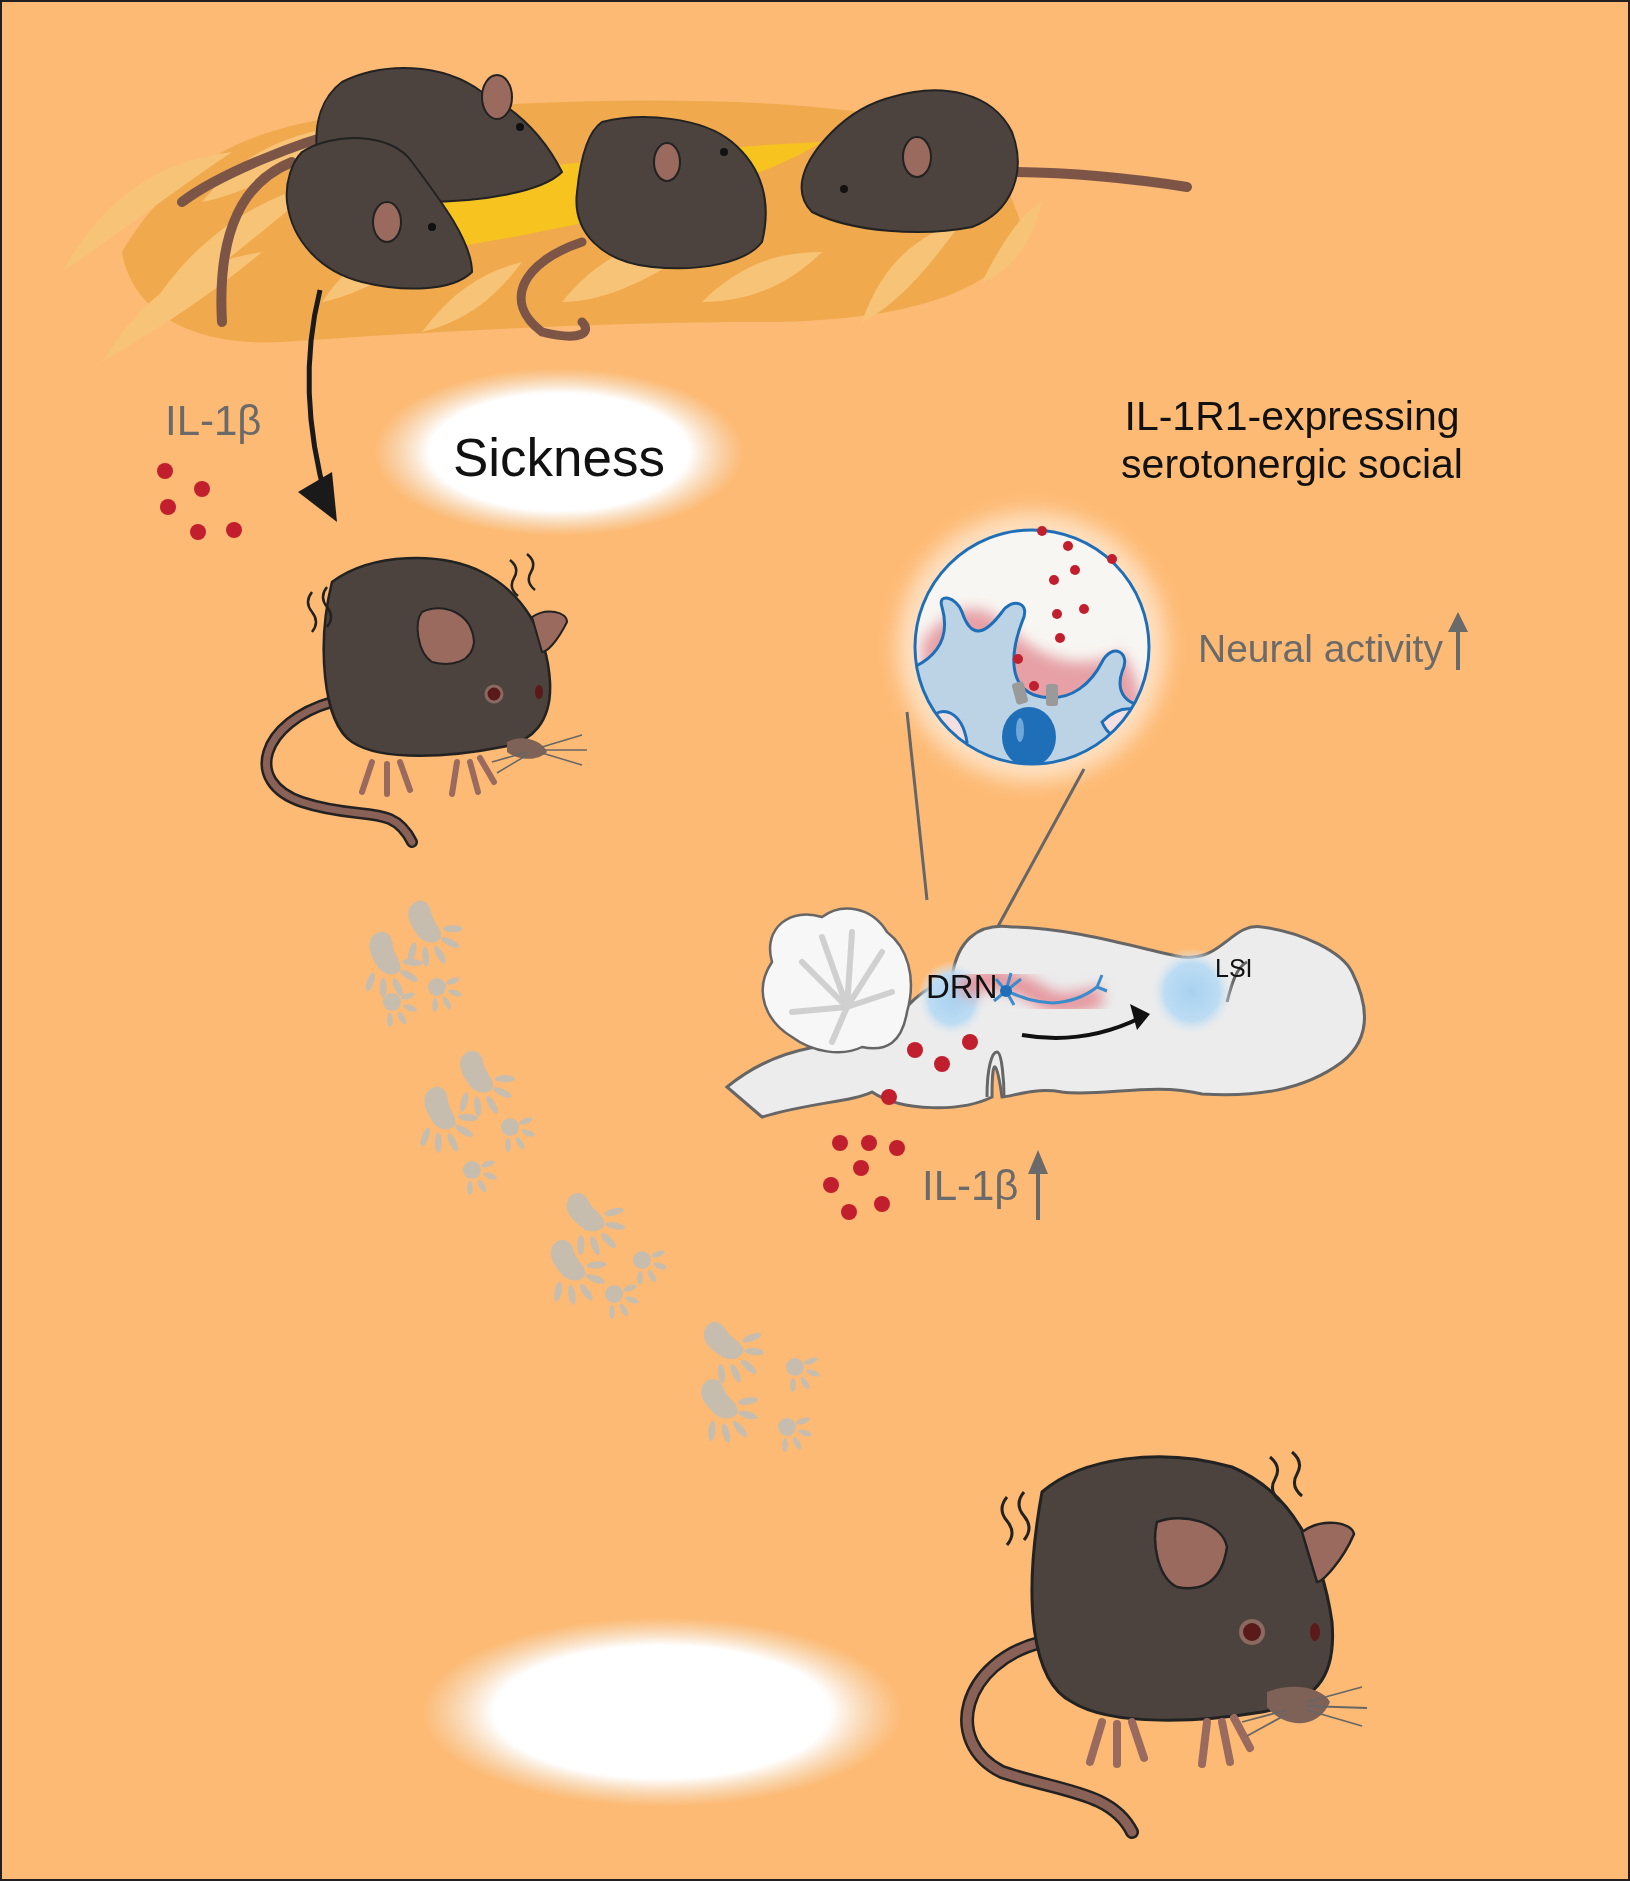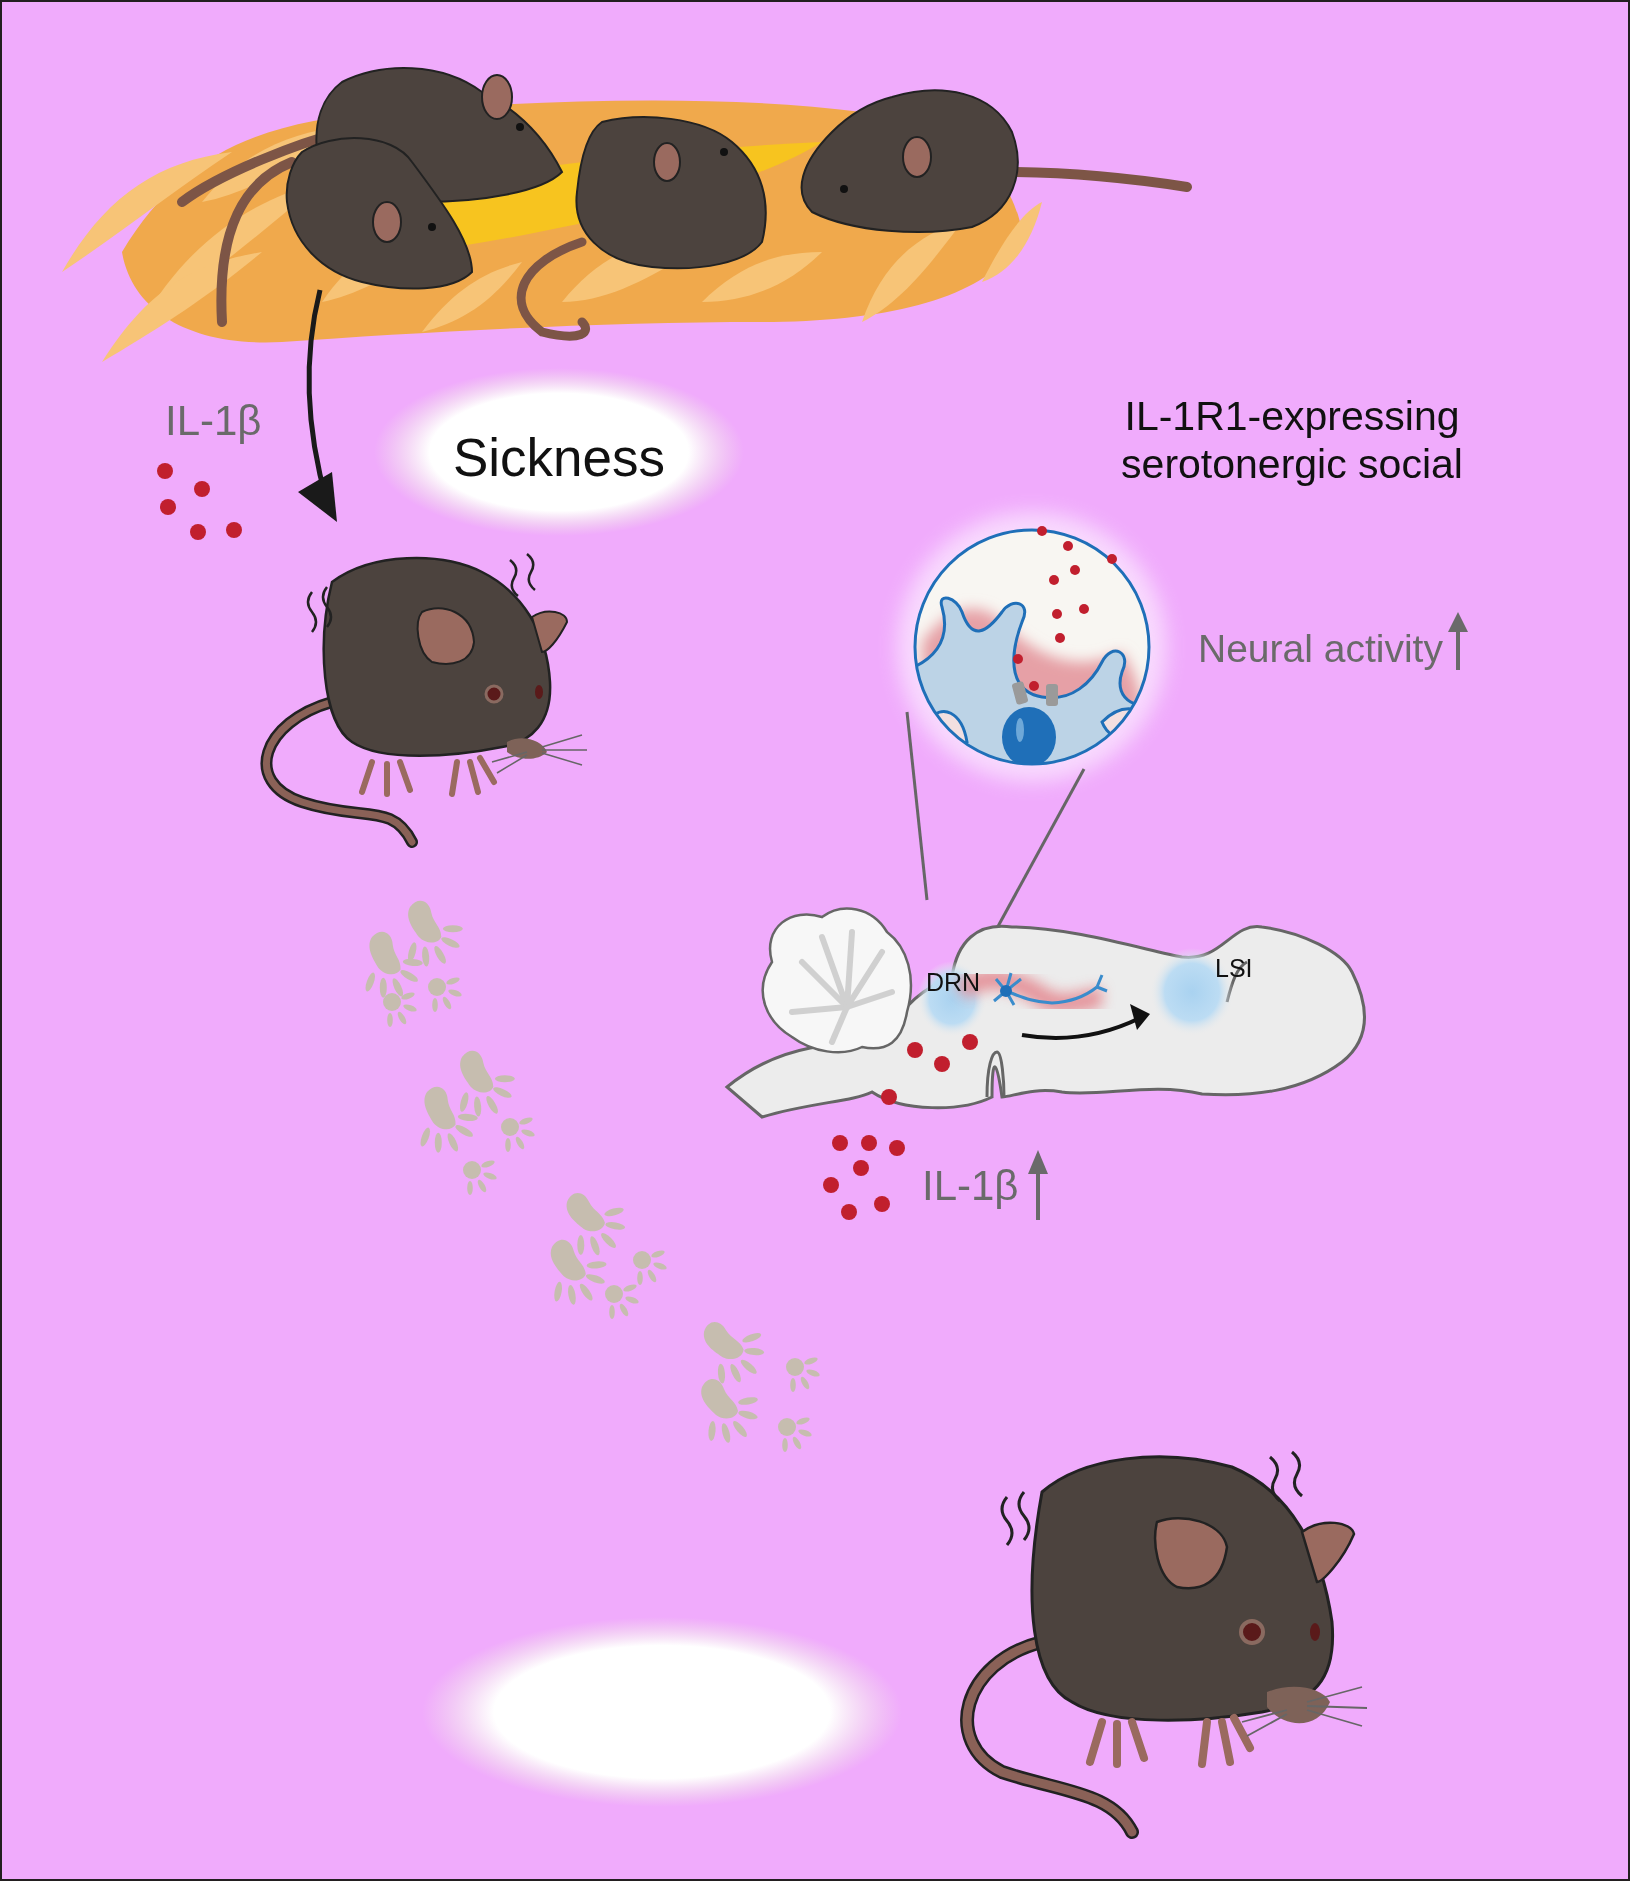--- a/index.html
+++ b/index.html
@@ -1,19 +1,19 @@
 <!DOCTYPE html>
 <html><head>
 <meta charset="utf-8">
 <style>
   html, body { margin: 0; padding: 0; background: #ffffff; }
   body { width: 1630px; height: 1881px; overflow: hidden; }
   .frame {
     position: absolute; left: 0; top: 0; width: 1626px; height: 1877px;
-    border: 2px solid #231f20; background: #f0abfc; overflow: hidden;
+    border: 2px solid #231f20; background: #fdba74; overflow: hidden;
   }
   svg.art { position: absolute; left: 0; top: 0; }
   .label {
     position: absolute; font-family: "Liberation Sans", sans-serif; white-space: nowrap;
   }
   .grey { color: #6a6a6a; }
   .black { color: #111111; }
   .center { text-align: center; }
 </style>
 </head>
@@ -271,20 +271,20 @@
 
 <div class="label black center" style="left:407px; top:425px; width:300px; font-size:53px;">Sickness</div>
 
 <div class="label black center" style="left:1040px; top:390px; width:500px; font-size:41px; line-height:48px;">
   <div>IL-1R1-expressing</div>
   <div>serotonergic social</div>
 </div>
 
 <div class="label grey" style="left:1196px; top:625px; font-size:39px;">Neural activity</div>
 
-<div class="label black" style="left:924px; top:966px; font-size:25px;">DRN</div>
+<div class="label black" style="left:924px; top:966px; font-size:33px;">DRN</div>
 
 <div class="label black" style="left:1170px; top:952px; font-size:25px;margin-left:43px;">LSI</div>
 
 <div class="label grey" style="left:920px; top:1160px; font-size:42px;">IL-1β</div>
 
 
 </div>
 
 </body></html>

